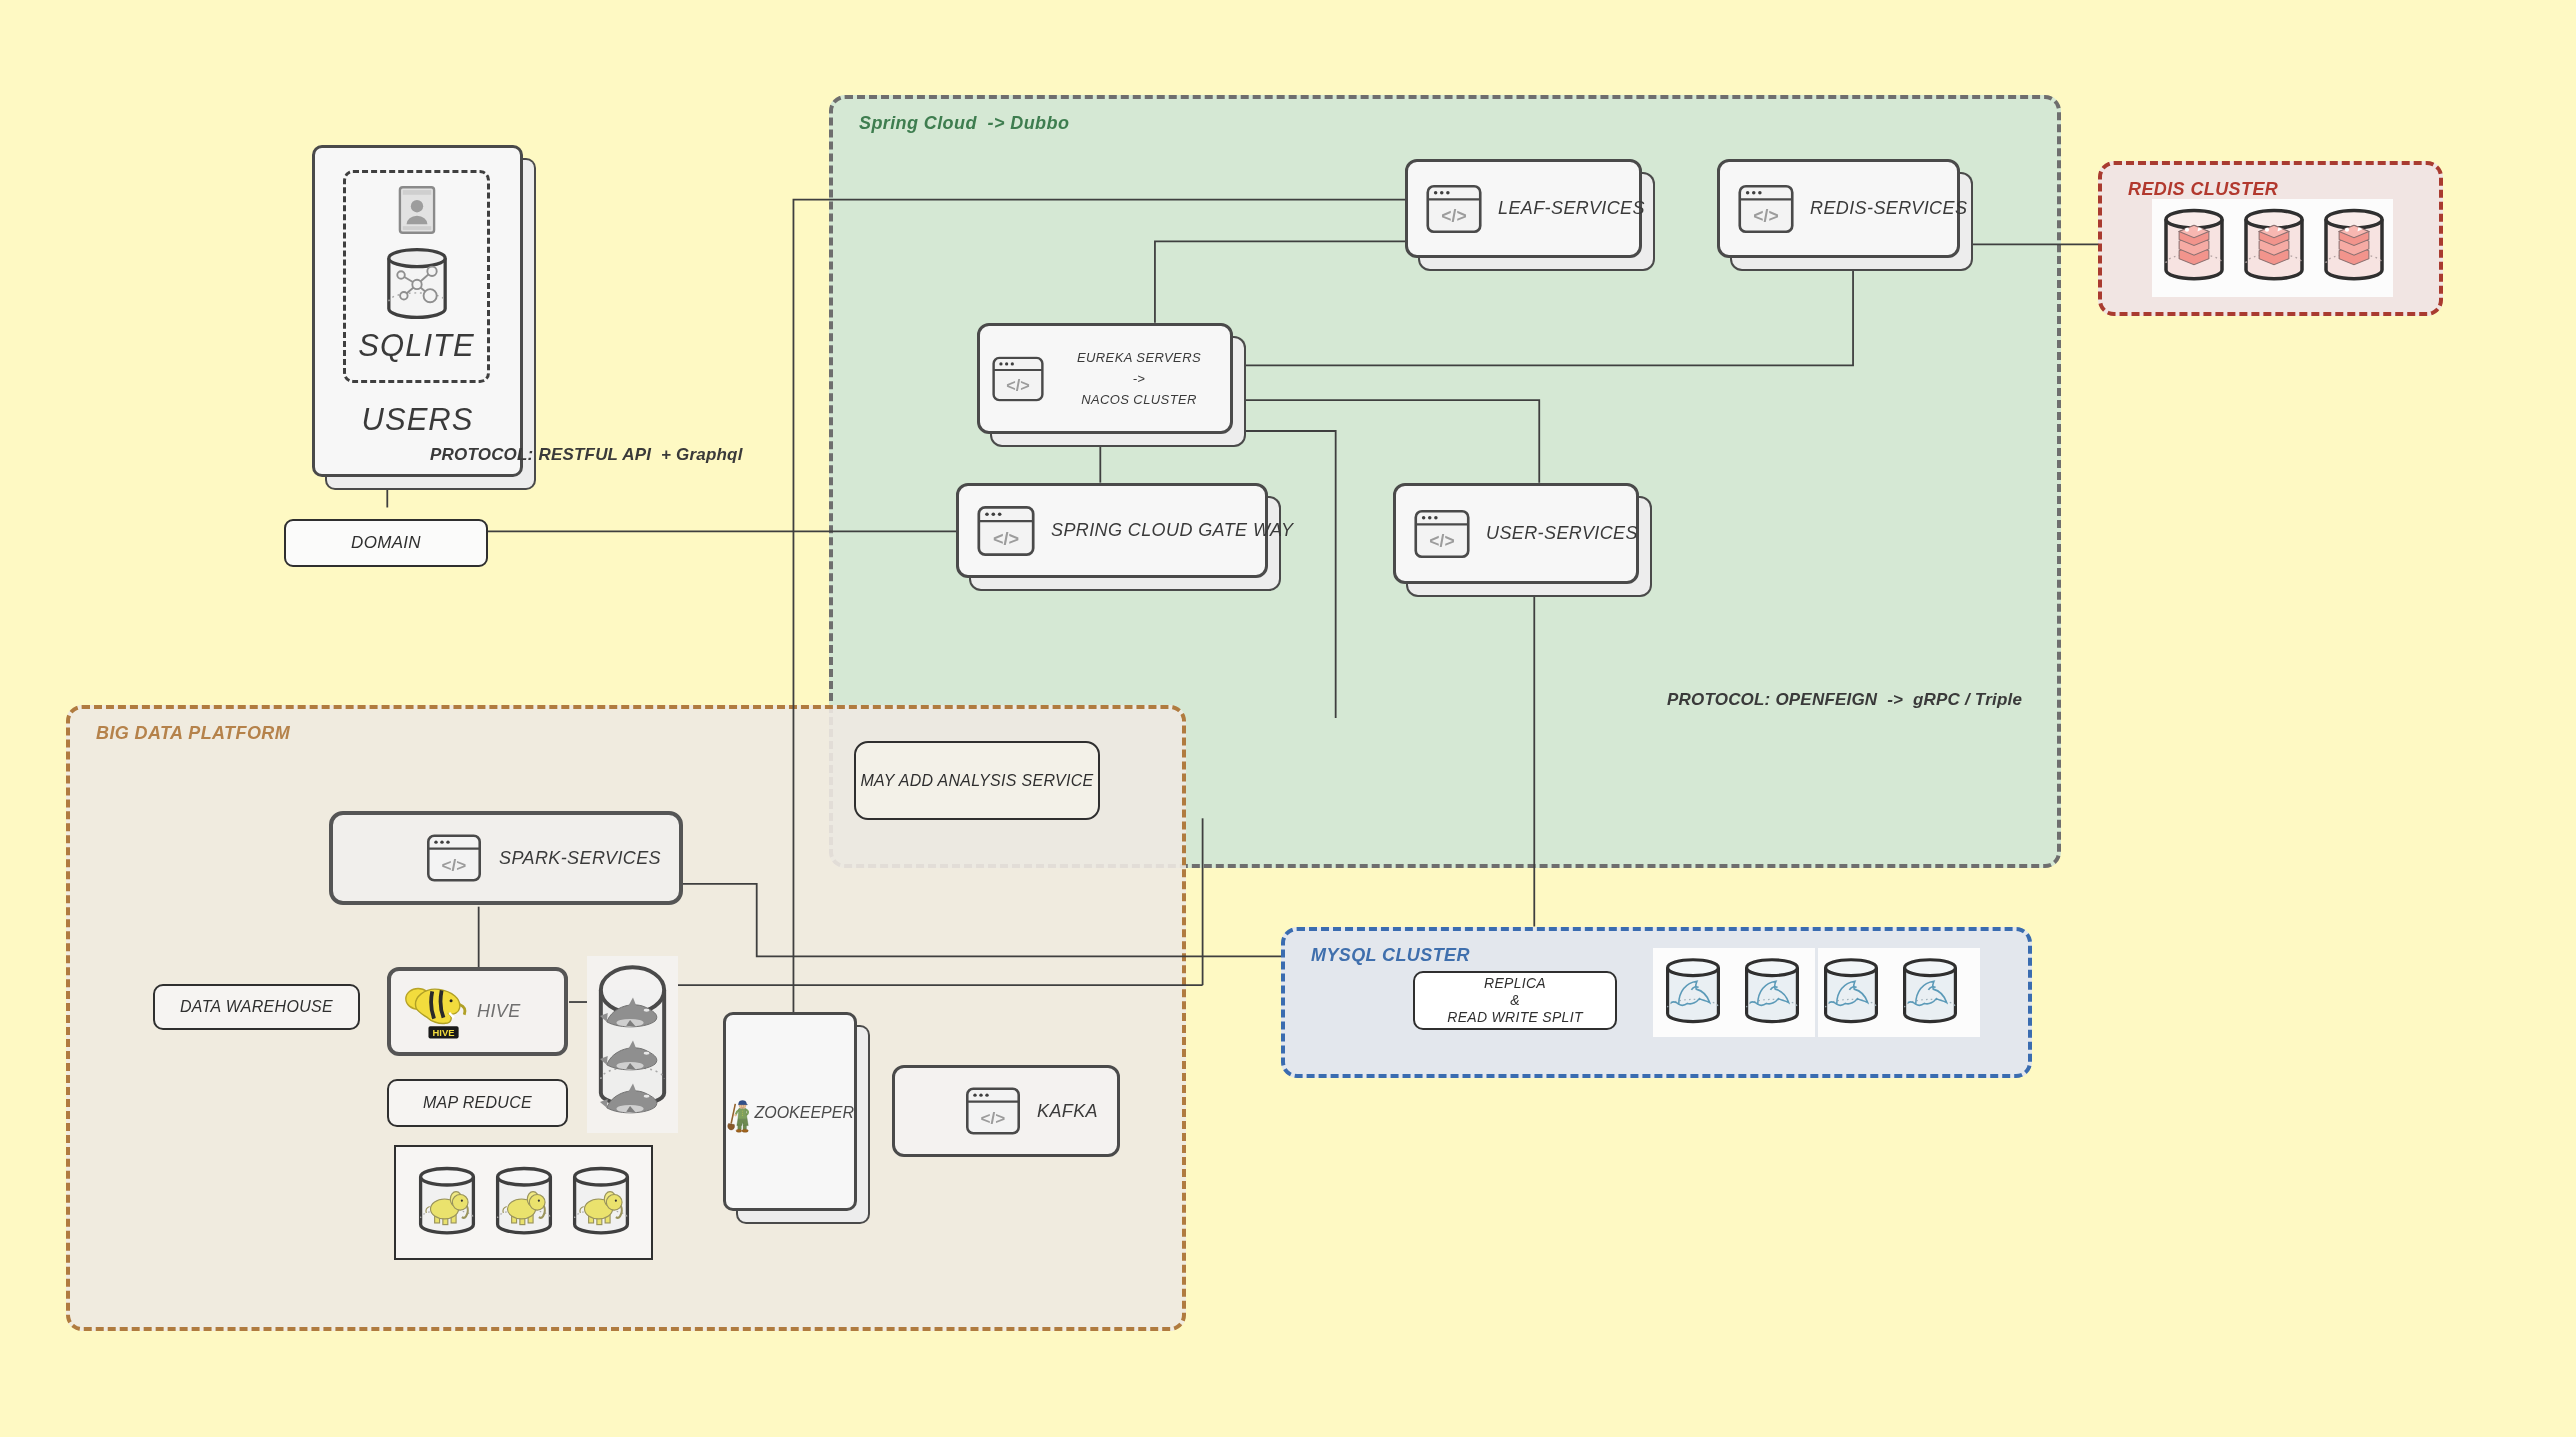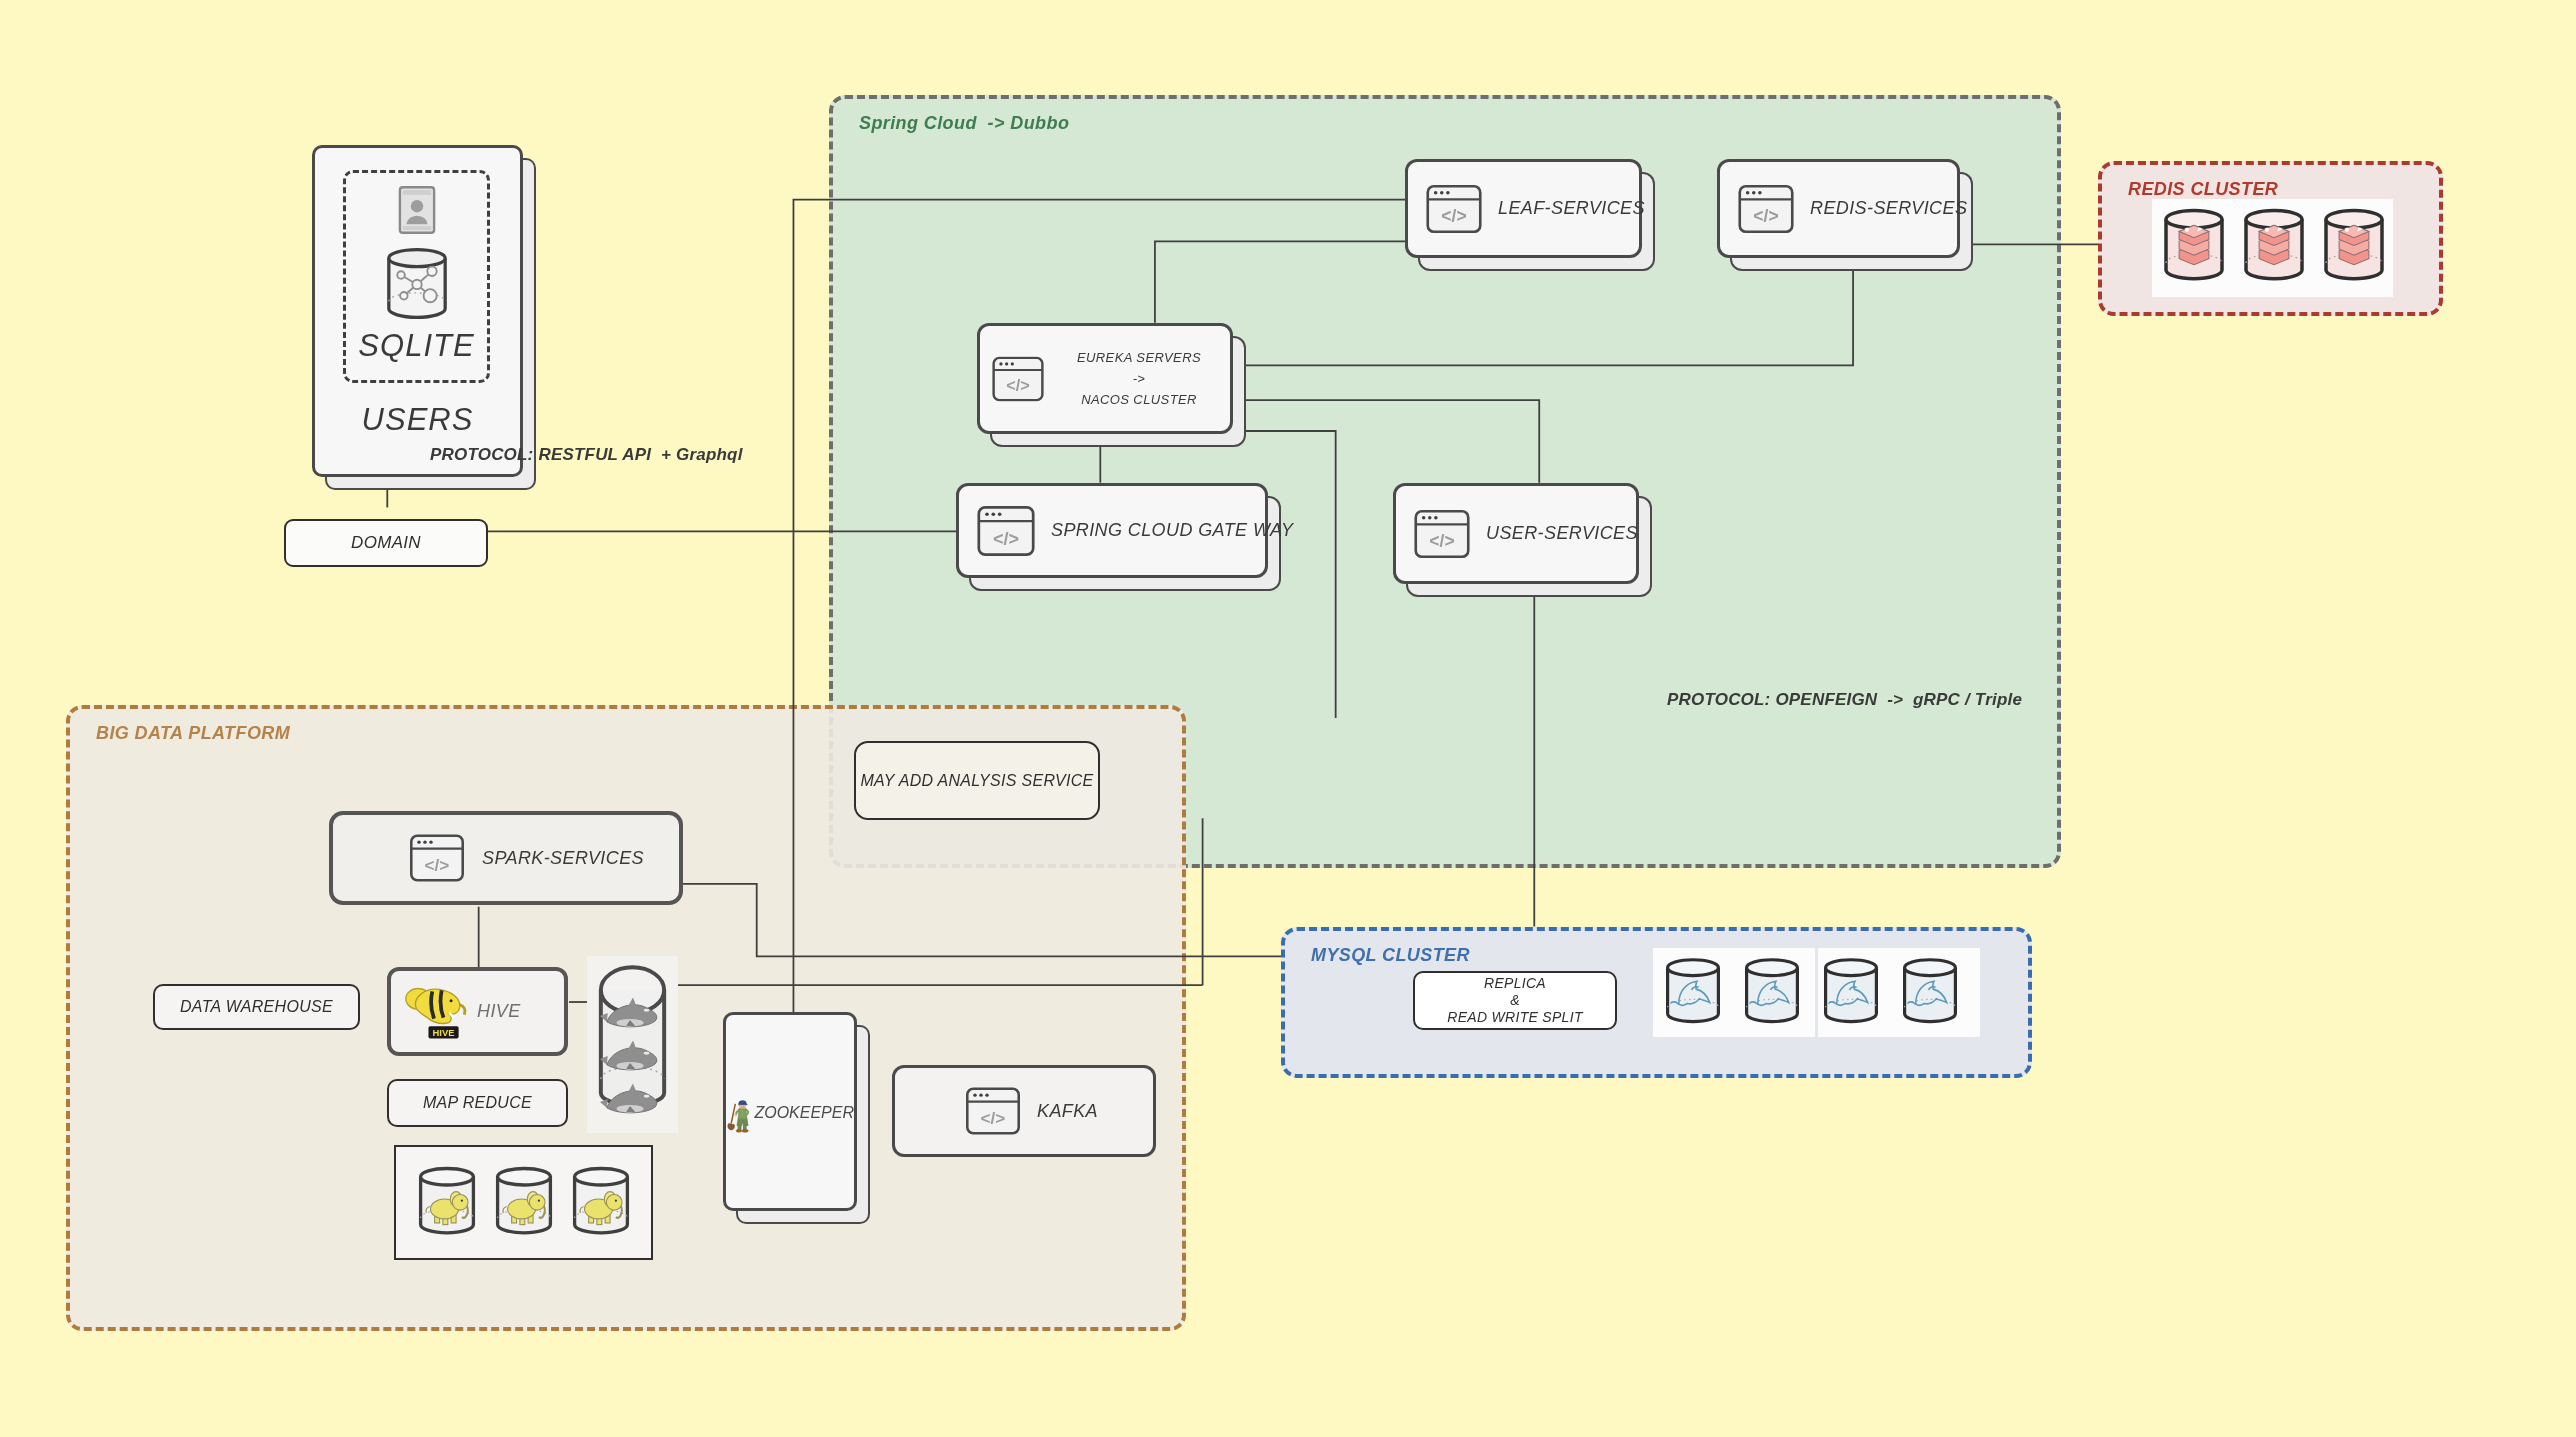--- a/index.html
+++ b/index.html
@@ -254,21 +254,21 @@
         <use href="#sym-code-window"></use>
       </svg>
     <span class="lbl">USER-SERVICES</span>
   </div>
 
 
   <div class="pill" style="left:854px;top:741px;width:246px;height:79px;background:rgba(250,248,238,0.55);border-width:2px;border-radius:14px;">
     <span>MAY ADD ANALYSIS SERVICE</span>
   </div>
 
-  <div class="svc" style="left:329px;top:811px;width:354px;height:94px;background:#f1efec;border-width:4px;border-color:#555;border-radius:14px;padding-left:75px;">
+  <div class="svc" style="left:329px;top:811px;width:354px;height:94px;background:#f1efec;border-width:4px;border-color:#555;border-radius:14px;padding-left:75px;justify-content:flex-end;">
     <svg class="cw" width="58" height="48" viewBox="0 0 64 56">
         <use href="#sym-code-window"></use>
       </svg>
     <span class="lbl">SPARK-SERVICES</span>
   </div>
 
   <div class="pill" style="left:153px;top:984px;width:207px;height:46px;background:#f6f4f2;">
     <span>DATA WAREHOUSE</span>
   </div>
 
@@ -316,21 +316,21 @@
       </div>
   </div>
 
   <div id="zookeeper" class="stack">
     <svg width="107" height="147" viewBox="0 0 110 150" style="margin-top:8px;">
         <use href="#sym-zookeeper-man"></use>
       </svg>
     <span class="lbl">ZOOKEEPER</span>
   </div>
 
-  <div class="svc" style="left:892px;top:1065px;width:264px;height:92px;background:#f4f2f0;border-width:3.5px;border-color:#4a4a4a;border-radius:12px;padding-left:70px;">
+  <div class="svc" style="left:892px;top:1065px;width:228px;height:92px;background:#f4f2f0;border-width:3.5px;border-color:#4a4a4a;border-radius:12px;padding-left:70px;">
     <svg class="cw" width="56" height="48" viewBox="0 0 64 56">
         <use href="#sym-code-window"></use>
       </svg>
     <span class="lbl">KAFKA</span>
   </div>
 
   <div class="thinbox" style="left:1653px;top:948px;width:162px;height:89px;background:#fcfcfc;"></div>
   <div class="thinbox" style="left:1818px;top:948px;width:162px;height:89px;background:#fcfcfc;"></div>
   <div id="mysql-nodes" style="position:absolute;left:1661px;top:955px;display:flex;gap:15px;z-index:4;">
       <svg viewBox="0 0 80 92" width="64" height="73">

